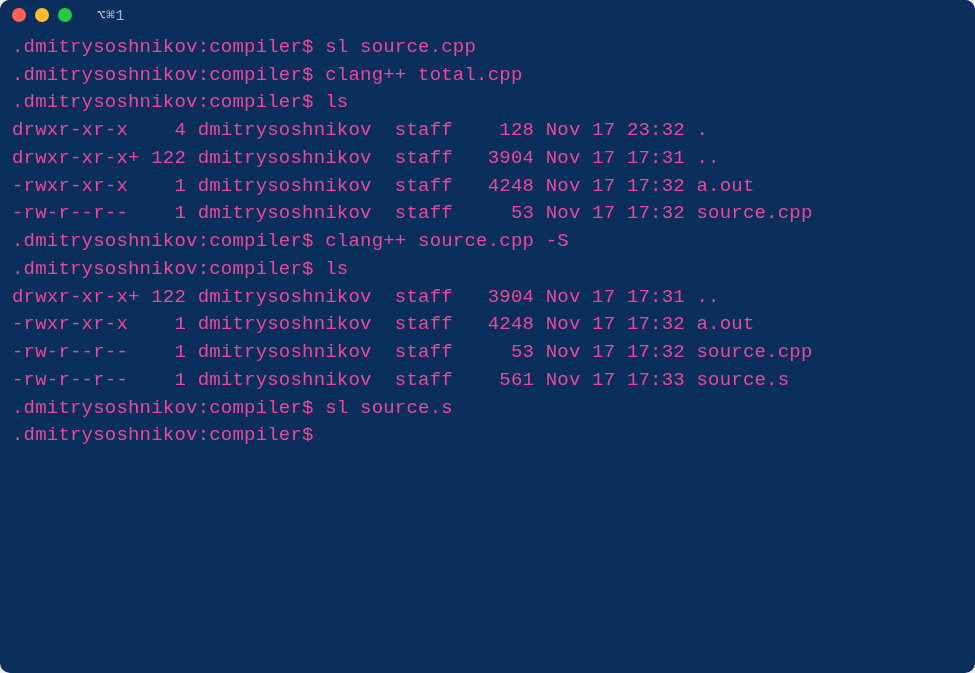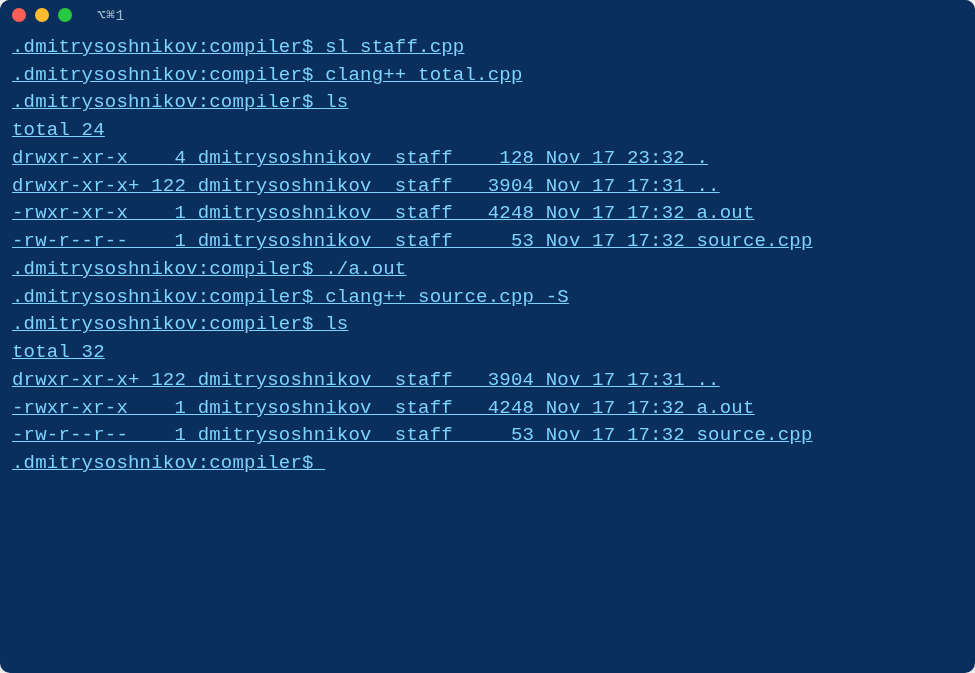--- a/index.html
+++ b/index.html
@@ -43,43 +43,42 @@
     color: #9fb8cc;
   }
   .terminal-body {
     padding: 4px 12px 0 12px;
   }
   .line {
     white-space: pre;
     line-height: 1.46;
     min-height: 1.46em;
   }
-  .cmd-col { color: #7dd3fc; text-decoration: underline; }
+  .cmd-col { color: #ec4899; }
 </style>
 </head>
 <body>
 
 <div class="terminal-window">
   <div class="title-bar">
     <div class="traffic-light red"></div>
     <div class="traffic-light yellow"></div>
     <div class="traffic-light green"></div>
     <div class="title">⌥⌘1</div>
   </div>
   <div class="terminal-body" id="terminal-body">
-      <div class="line"><span class="cmd-col">.dmitrysoshnikov:compiler$ </span><span class="cmd-col">sl staff.cpp</span></div>
+      <div class="line"><span class="cmd-col">.dmitrysoshnikov:compiler$ </span><span class="cmd-col">sl source.cpp</span></div>
       <div class="line"><span class="cmd-col">.dmitrysoshnikov:compiler$ </span><span class="cmd-col">clang++ total.cpp</span></div>
       <div class="line"><span class="cmd-col">.dmitrysoshnikov:compiler$ </span><span class="cmd-col">ls</span></div>
-      <div class="line"><span class="cmd-col">total 24</span></div>
       <div class="line"><span class="cmd-col">drwxr-xr-x    4 dmitrysoshnikov  staff    128 Nov 17 23:32 .</span></div>
       <div class="line"><span class="cmd-col">drwxr-xr-x+ 122 dmitrysoshnikov  staff   3904 Nov 17 17:31 ..</span></div>
       <div class="line"><span class="cmd-col">-rwxr-xr-x    1 dmitrysoshnikov  staff   4248 Nov 17 17:32 a.out</span></div>
       <div class="line"><span class="cmd-col">-rw-r--r--    1 dmitrysoshnikov  staff     53 Nov 17 17:32 source.cpp</span></div>
-      <div class="line"><span class="cmd-col">.dmitrysoshnikov:compiler$ </span><span class="cmd-col">./a.out</span></div>
       <div class="line"><span class="cmd-col">.dmitrysoshnikov:compiler$ </span><span class="cmd-col">clang++ source.cpp -S</span></div>
       <div class="line"><span class="cmd-col">.dmitrysoshnikov:compiler$ </span><span class="cmd-col">ls</span></div>
-      <div class="line"><span class="cmd-col">total 32</span></div>
       <div class="line"><span class="cmd-col">drwxr-xr-x+ 122 dmitrysoshnikov  staff   3904 Nov 17 17:31 ..</span></div>
       <div class="line"><span class="cmd-col">-rwxr-xr-x    1 dmitrysoshnikov  staff   4248 Nov 17 17:32 a.out</span></div>
       <div class="line"><span class="cmd-col">-rw-r--r--    1 dmitrysoshnikov  staff     53 Nov 17 17:32 source.cpp</span></div>
+      <div class="line"><span class="cmd-col">-rw-r--r--    1 dmitrysoshnikov  staff    561 Nov 17 17:33 source.s</span></div>
+      <div class="line"><span class="cmd-col">.dmitrysoshnikov:compiler$ </span><span class="cmd-col">sl source.s</span></div>
       <div class="line"><span class="cmd-col">.dmitrysoshnikov:compiler$ </span><span class="cmd-col"></span></div>
     </div>
 </div>
 
 </body></html>

